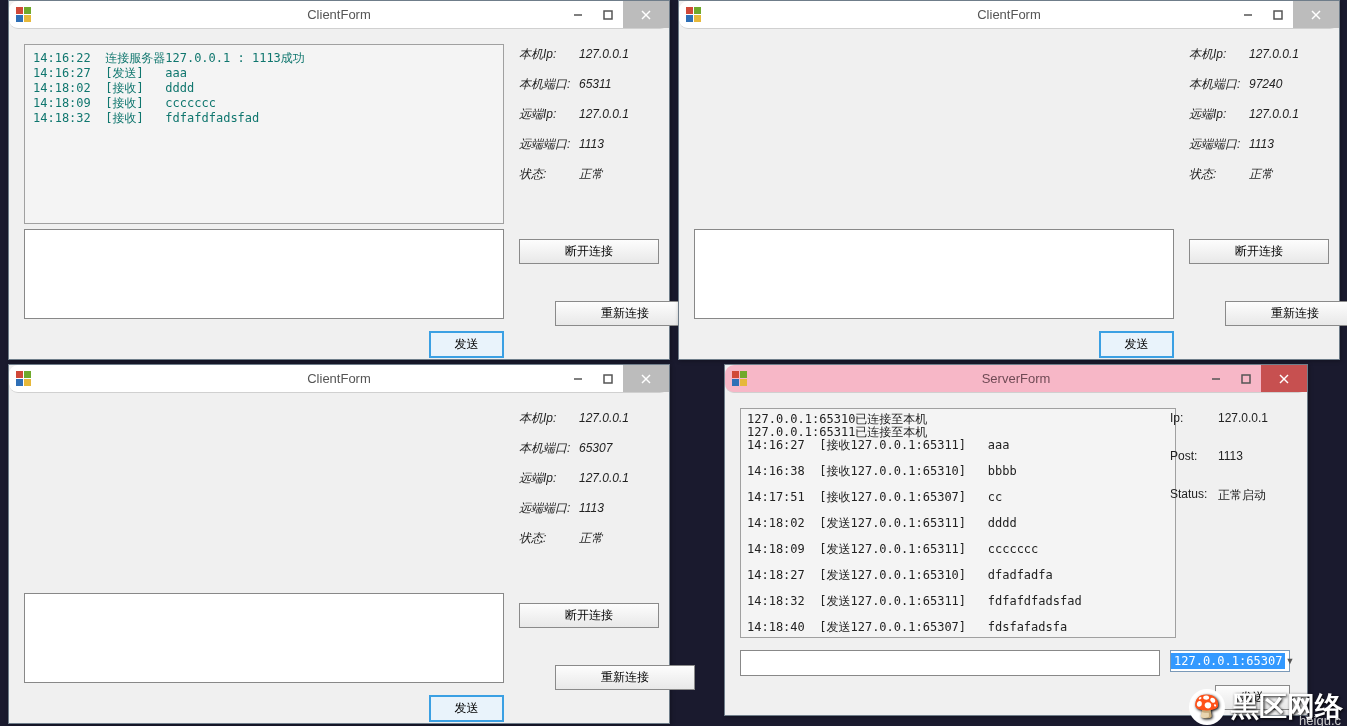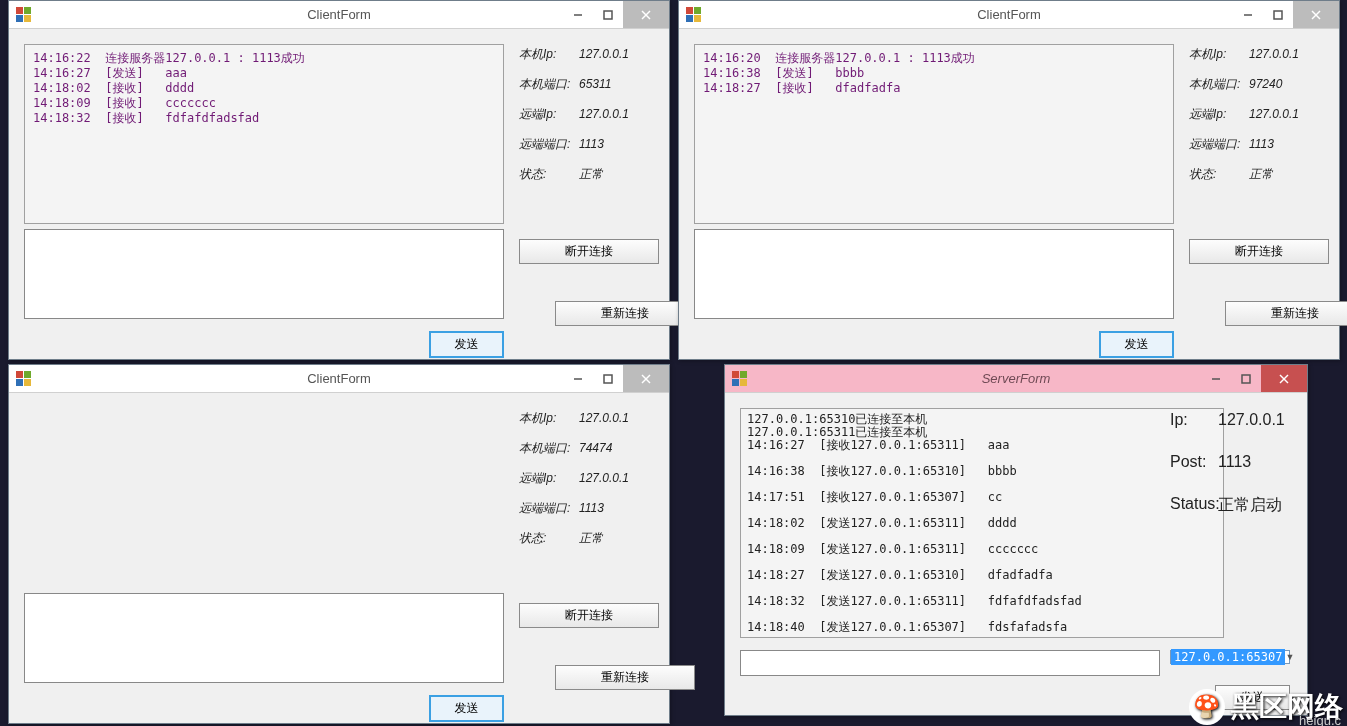--- a/index.html
+++ b/index.html
@@ -1,47 +1,47 @@
 <!DOCTYPE html>
 <html><head>
 <meta charset="utf-8">
 <style>
   * { box-sizing: border-box; }
   html, body { margin:0; padding:0; width:1347px; height:726px; background:#1a1a2e; font-family:"Microsoft YaHei","SimSun",Tahoma,sans-serif; font-size:12px; overflow:hidden;}
   .window { position:absolute; background:#f0f0f0; border:1px solid #6f7d8a; box-shadow:1px 1px 4px rgba(0,0,0,0.3);}
-  .titlebar { height:28px; display:flex; align-items:center; background:#fff; border-bottom:1px solid #d0d0d0; position:relative; }
-  .titlebar.active-pink { background:#f7b7c7;font-style:italic; }
+  .titlebar { height:28px; display:flex; align-items:center; background:#fff; border-bottom:1px solid #d0d0d0; position:relative;border-radius:9px; }
+  .titlebar.active-pink { background:#f7b7c7; }
   .app-icon { width:16px; height:16px; margin:0 6px; display:flex; flex-wrap:wrap;}
   .app-icon span{width:7px;height:7px;margin:0.5px;}
   .app-icon .r{background:#d04838;} .app-icon .g{background:#6fa92c;} .app-icon .b{background:#2f6fb6;} .app-icon .y{background:#e6b83a;}
   .title { position:absolute; left:50%; transform:translateX(-50%); color:#555; font-size:13px; }
   .wcontrols { margin-left:auto; display:flex; height:100%;}
   .wbtn { width:30px; display:flex; align-items:center; justify-content:center; color:#555; font-family:Arial; }
   .wbtn.close { background:#c75050; color:#fff; width:46px;}
   .wbtn.close.inactive { background:#bcbcbc; color:#fff;}
   .wbtn svg { stroke:#555; }
   .wbtn.close svg { stroke:#fff; }
   .client-body { position:relative; width:100%; height:calc(100% - 28px); }
-  .log-box { position:absolute; left:15px; top:15px; width:480px; height:180px; background:#f4f4f4; border:1px solid #a0a0a0; padding:6px 8px; font-family:"SimSun",monospace; font-size:12px; line-height:15px; white-space:pre; color:#701a75; overflow:hidden;}
+  .log-box { position:absolute; left:15px; top:15px; width:480px; height:180px; background:#f4f4f4; border:1px solid #a0a0a0; padding:6px 8px; font-family:"SimSun",monospace; font-size:12px; line-height:15px; white-space:pre; color:#0f766e; overflow:hidden;}
   .info-col { position:absolute; left:510px; top:18px; width:140px; font-size:12px; color:#222; line-height:14px;font-style:italic;}
   .info-row { display:flex; margin-bottom:16px;}
   .info-row .lab{ width:60px;} .info-row .val{ }
   .msg-input { position:absolute; left:15px; top:200px; width:480px; height:90px; background:#fff; border:1px solid #888; }
   .btn { background:linear-gradient(#fdfdfd,#e8e8e8); border:1px solid #8a8a8a; text-align:center; font-size:12px; padding:3px 0; cursor:default;}
   .btn.blue { border:2px solid #3ba0e3; background:#e9f3fb;}
   .right-btn { position:absolute; left:510px; width:140px;}
   .disconnect-btn { top:210px;}
   .reconnect-btn { top:272px;margin-left:36px;}
   .send-btn { position:absolute; left:420px; top:302px; width:75px;}
   
-  .server-log { position:absolute; left:15px; top:15px; width:484px; height:230px; background:#f4f4f4; border:1px solid #a0a0a0; padding:4px 6px; font-family:"SimSun",monospace; font-size:12px; line-height:18px; white-space:pre; color:#222;}
-  .server-info { position:absolute; left:445px; top:18px; width:130px; font-size:16px; color:#222;}
+  .server-log { position:absolute; left:15px; top:15px; width:436px; height:230px; background:#f4f4f4; border:1px solid #a0a0a0; padding:4px 6px; font-family:"SimSun",monospace; font-size:12px; line-height:18px; white-space:pre; color:#222;}
+  .server-info { position:absolute; left:445px; top:18px; width:130px; font-size:12px; color:#222;}
   .server-info .info-row{margin-bottom:24px;}
   .server-input { position:absolute; left:15px; top:257px; width:420px; height:26px; background:#fff; border:1px solid #888;}
-  .server-combo { position:absolute; left:445px; top:257px; width:120px; height:14px; border:1px solid #7a99b8; background:#fff; display:flex; align-items:center;}
+  .server-combo { position:absolute; left:445px; top:257px; width:120px; height:22px; border:1px solid #7a99b8; background:#fff; display:flex; align-items:center;}
   .server-combo .sel { background:#3399ff; color:#fff; padding:1px 3px; font-family:"SimSun",monospace; font-size:12px; flex:1;}
   .server-combo .arrow { width:16px; text-align:center; color:#555; font-size:9px;}
   .server-send { position:absolute; left:490px; top:292px; width:75px;}
   .watermark { position:absolute; right:4px; bottom:0px; color:#fff; font-size:28px; font-weight:bold; text-shadow:1px 1px 3px #000; display:flex; align-items:center; gap:6px;}
   .watermark .logo{width:36px;height:36px;border-radius:50%;background:#fff;display:flex;align-items:center;justify-content:center;font-size:22px;}
 </style>
 </head>
 <body>
 
 <div class="window" style="left:8px; top:0px; width:662px; height:360px;">
@@ -129,23 +129,20 @@
         </div>
       <div class="wbtn close inactive">
           <svg width="10" height="10">
             <line x1="1" y1="1" x2="9" y2="9" stroke-width="1.5"></line>
             <line x1="9" y1="1" x2="1" y2="9" stroke-width="1.5"></line>
           </svg>
         </div>
     </div>
   </div>
   <div class="client-body">
-    <div class="log-box">14:16:20  连接服务器127.0.0.1 : 1113成功
-14:16:38  [发送]   bbbb
-14:18:27  [接收]   dfadfadfa</div>
     <div class="info-col">
       <div class="info-row">
           <span class="lab">本机Ip:</span>
           <span class="val">127.0.0.1</span>
         </div>
       <div class="info-row">
           <span class="lab">本机端口:</span>
           <span class="val">97240</span>
         </div>
       <div class="info-row">
@@ -197,21 +194,21 @@
     </div>
   </div>
   <div class="client-body">
     <div class="info-col">
       <div class="info-row">
           <span class="lab">本机Ip:</span>
           <span class="val">127.0.0.1</span>
         </div>
       <div class="info-row">
           <span class="lab">本机端口:</span>
-          <span class="val">74474</span>
+          <span class="val">65307</span>
         </div>
       <div class="info-row">
           <span class="lab">远端Ip:</span>
           <span class="val">127.0.0.1</span>
         </div>
       <div class="info-row">
           <span class="lab">远端端口:</span>
           <span class="val">1113</span>
         </div>
       <div class="info-row">

